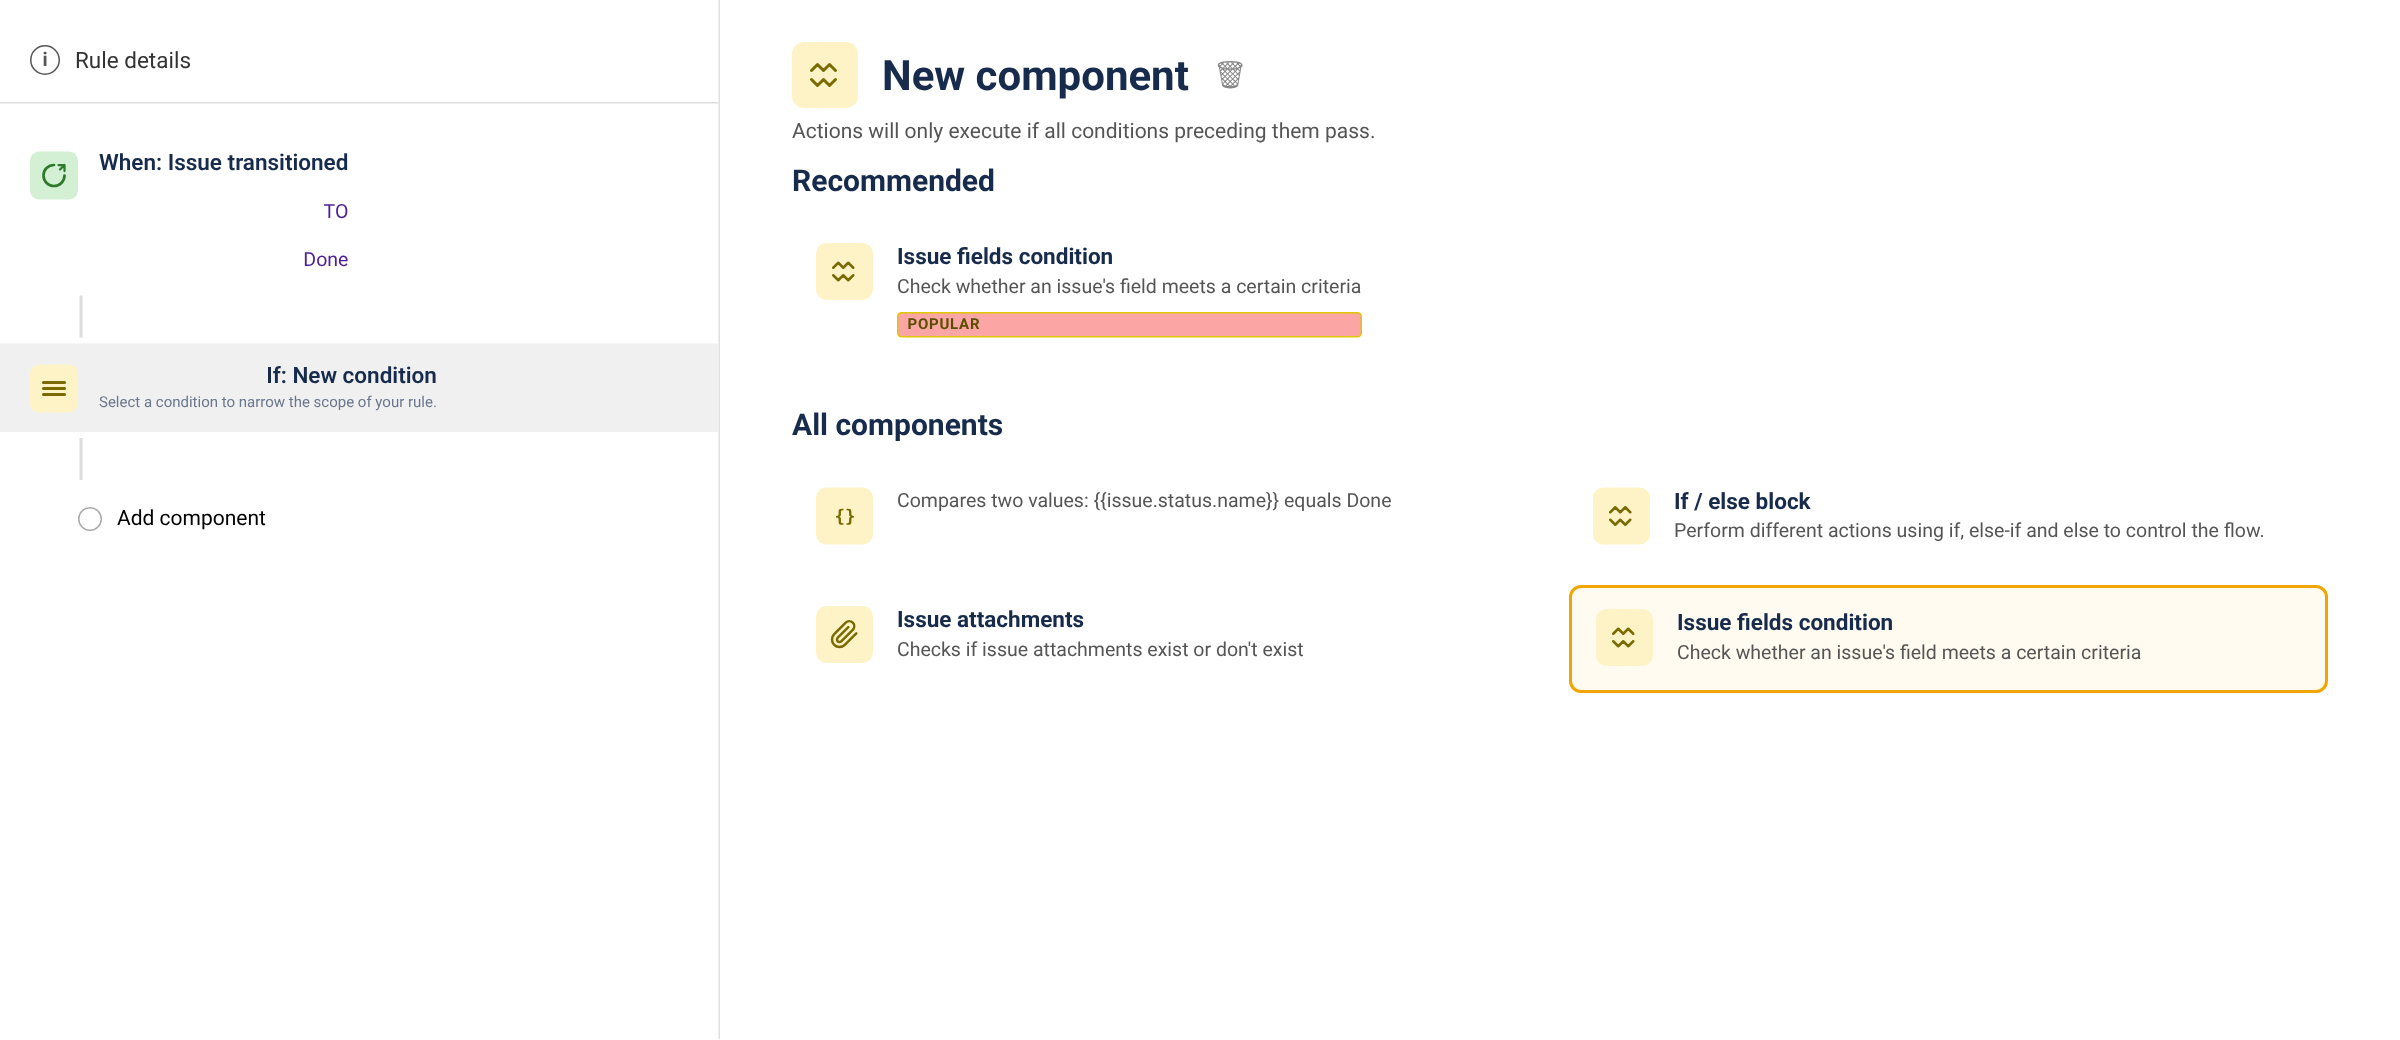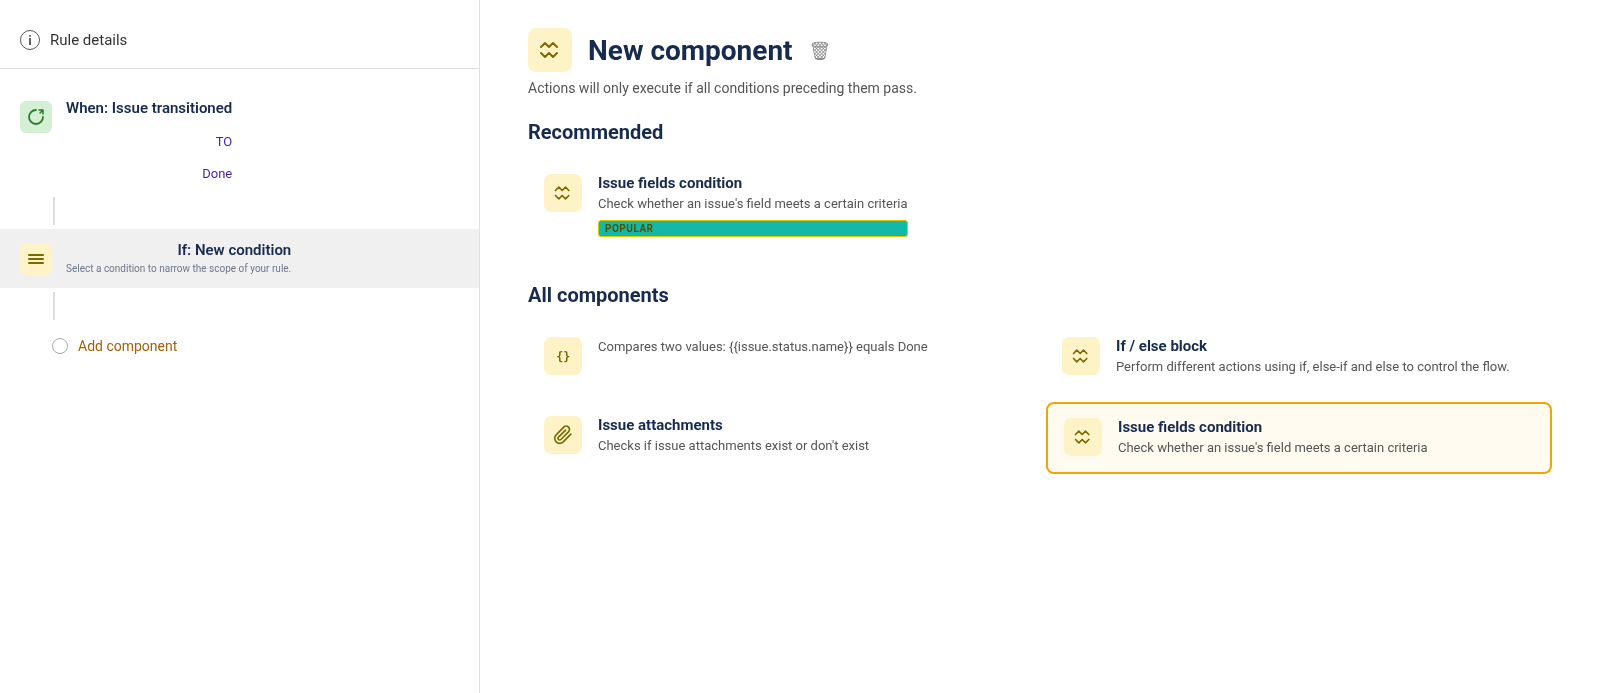--- a/index.html
+++ b/index.html
@@ -134,21 +134,21 @@
     .add-circle {
       width: 16px;
       height: 16px;
       border: 1.5px solid #aaa;
       border-radius: 50%;
       flex-shrink: 0;
     }
 
     .add-component-label {
       font-size: 14px;
-      color: #a16207;
+      color: #000000;
     }
 
     
     .main-content {
       flex: 1;
       padding: 28px 48px;
       overflow-y: auto;
     }
 
     .page-header {
@@ -178,21 +178,21 @@
 
     .trash-icon {
       font-size: 18px;
       color: #888;
       cursor: pointer;
     }
 
     .page-subtitle {
       font-size: 14px;
       color: #555;
-      margin-bottom: 24px;
+      margin-bottom: 12px;
       margin-left: 0;
     }
 
     .section-title {
       font-size: 20px;
       font-weight: 700;
       color: #172b4d;
       margin-bottom: 16px;
     }
 
@@ -242,21 +242,21 @@
       font-size: 13px;
       color: #555;
       line-height: 1.5;
     }
 
     .badge-popular {
       display: inline-block;
       font-size: 10px;
       font-weight: 700;
       color: #5a4f00;
-      background: #14b8a6;
+      background: #fca5a5;
       border: 1px solid #e0c800;
       border-radius: 3px;
       padding: 2px 6px;
       margin-top: 6px;
       letter-spacing: 0.5px;
     }
 
     
     .components-grid {
       display: grid;

